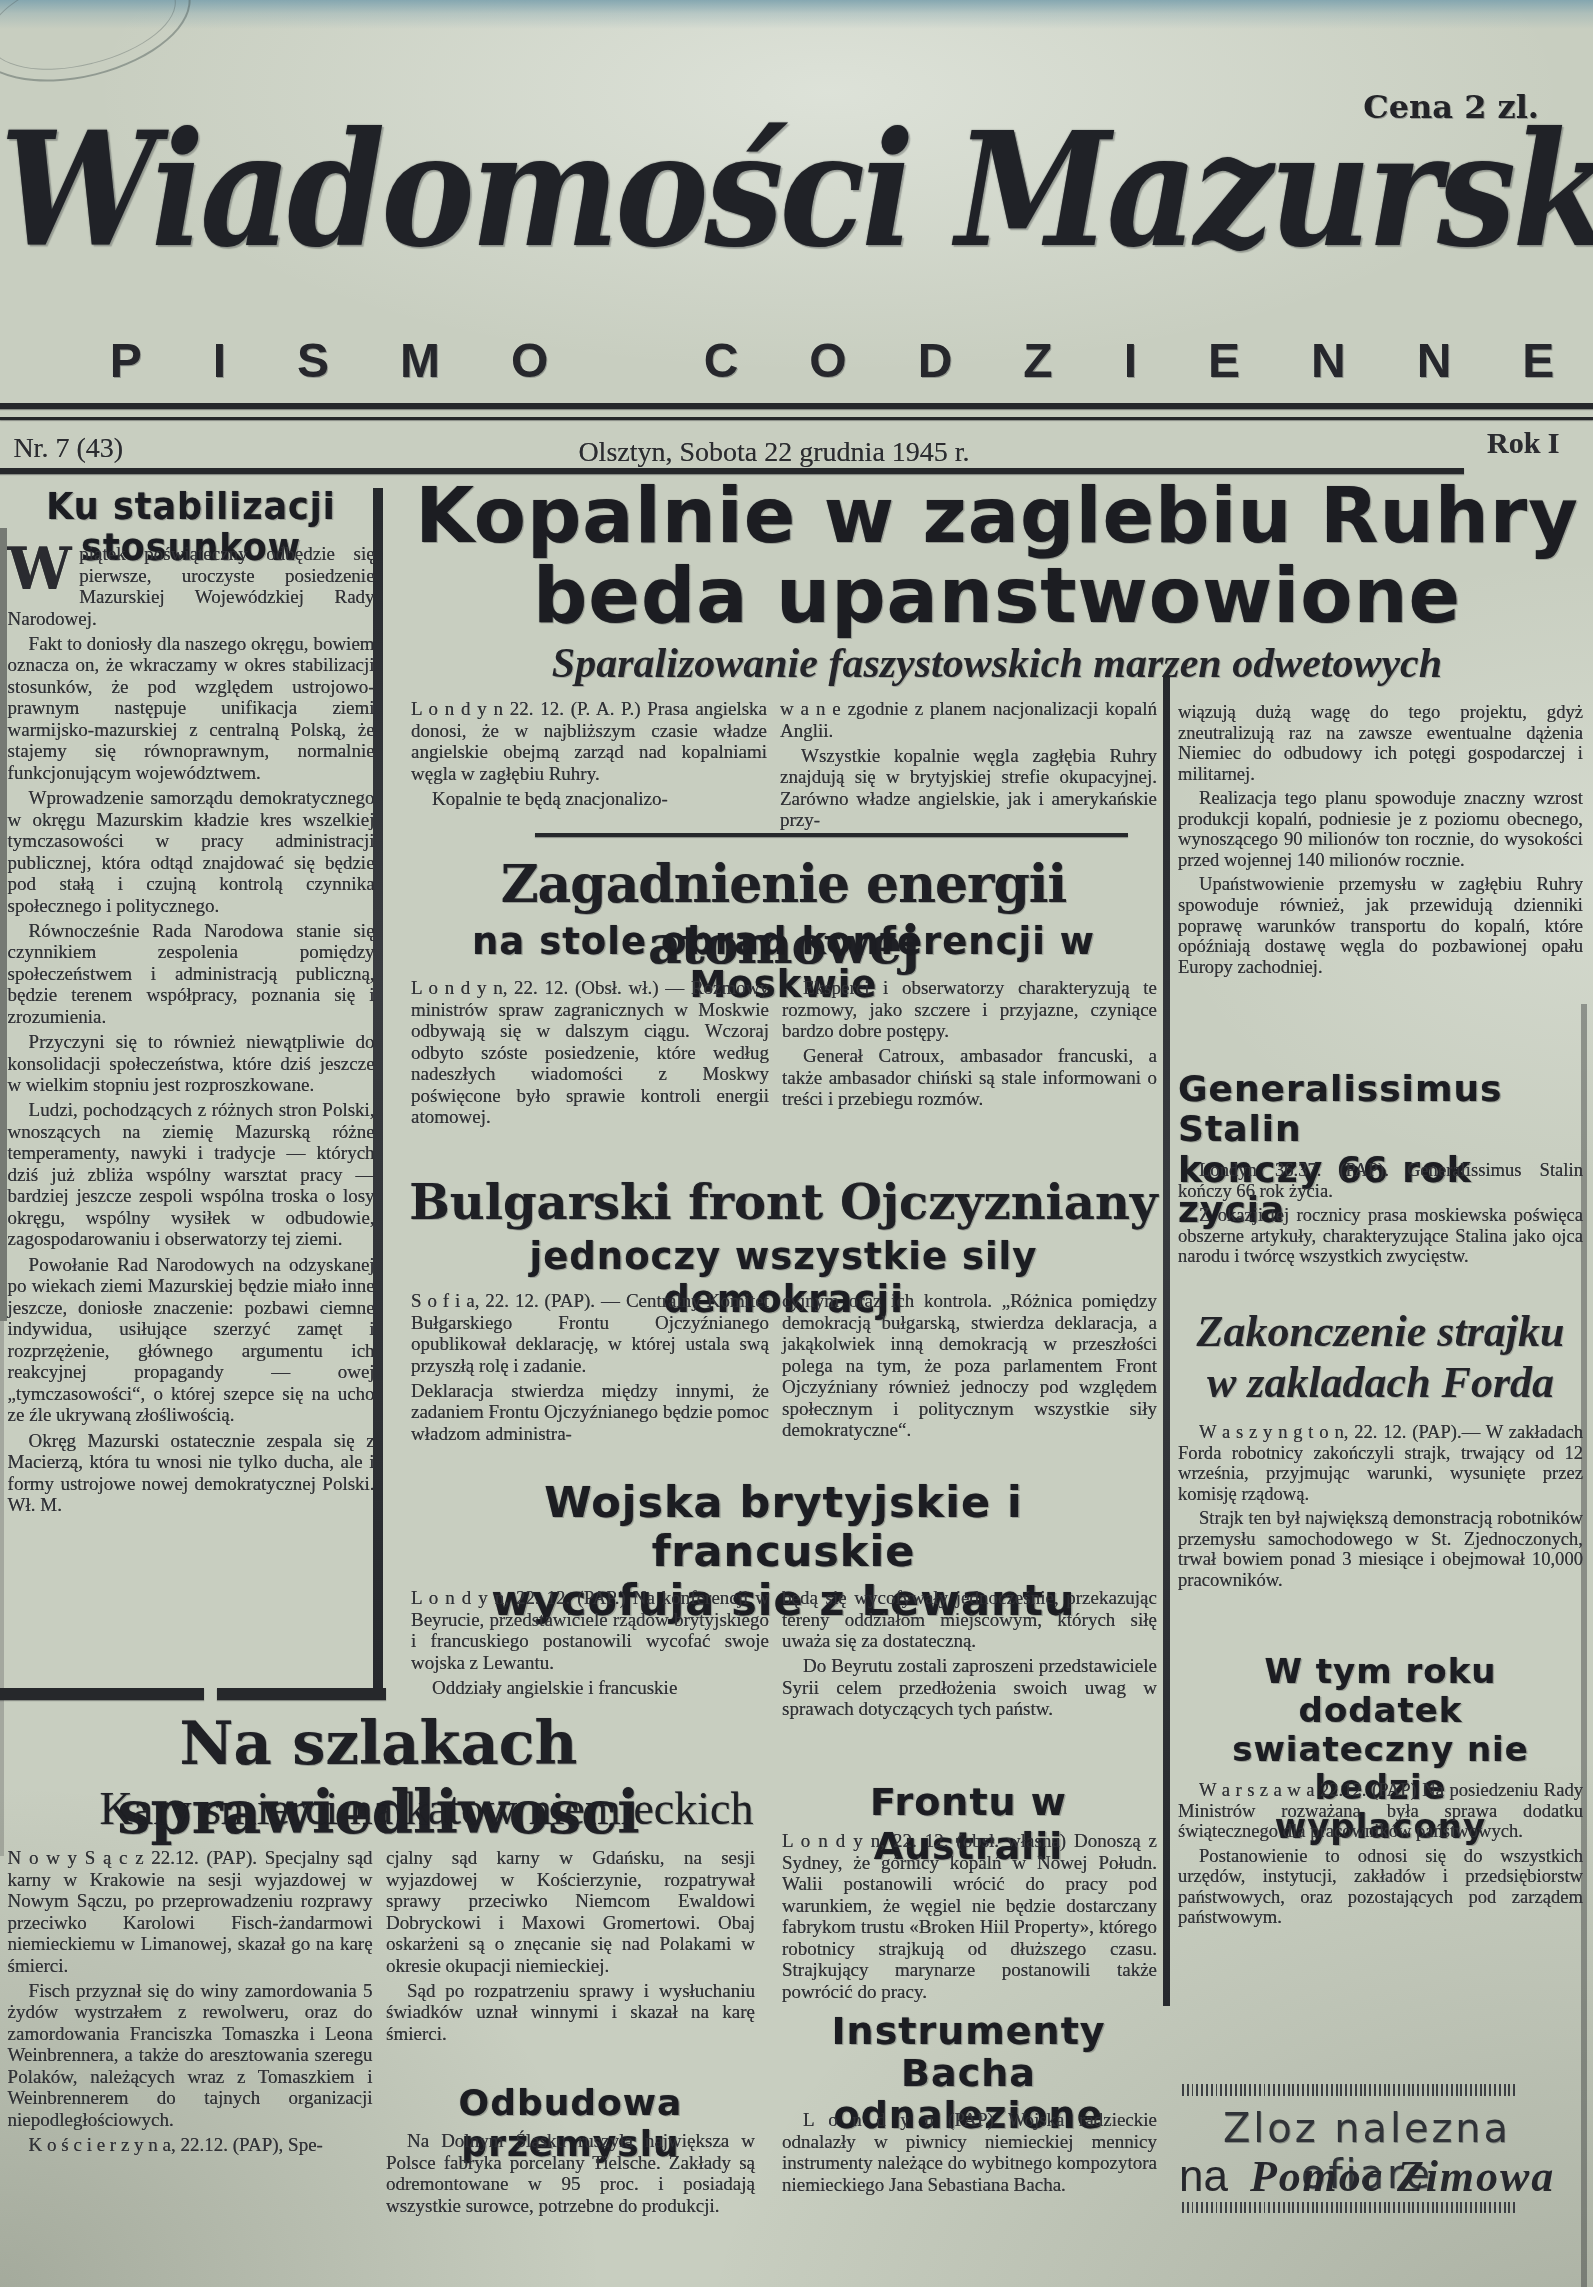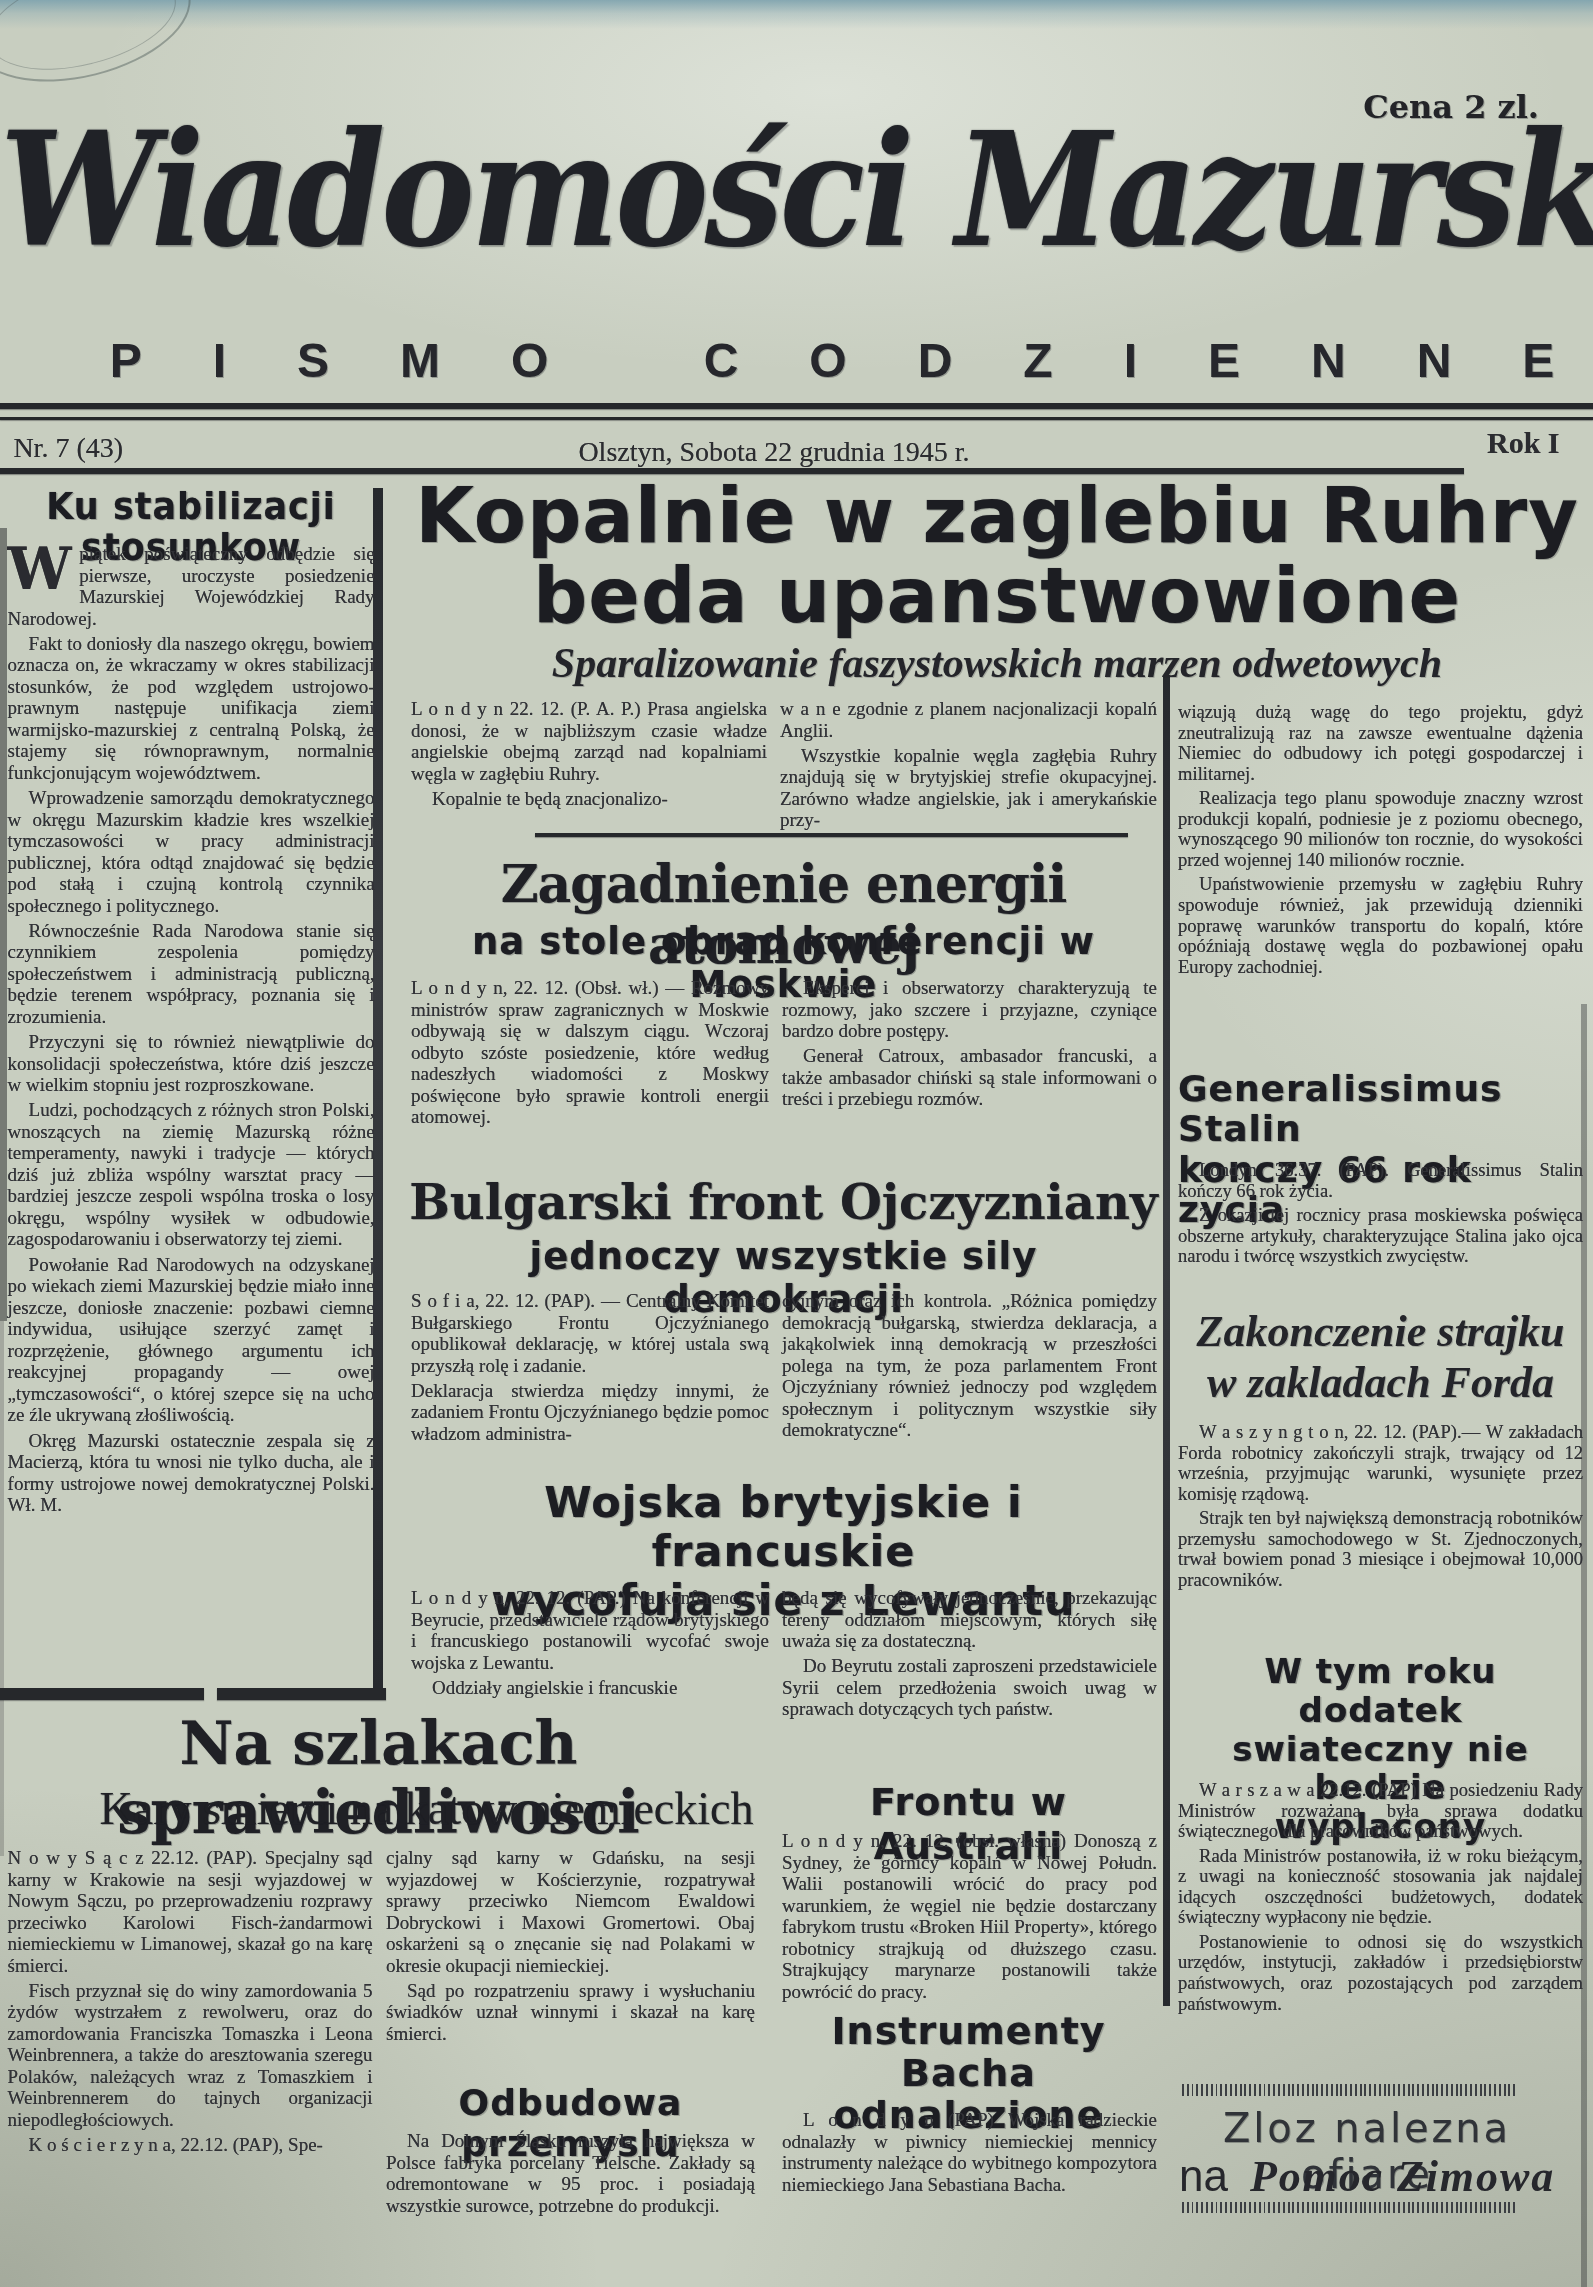--- a/index.html
+++ b/index.html
@@ -202,21 +202,20 @@
     <p>Strajk ten był największą demonstracją robotników przemysłu samochodowego w St. Zjednoczonych, trwał bowiem ponad 3 miesiące i obejmował 10,000 pracowników.</p>
   </div>
 
   <div class="abs hsans ctr" style="left:1178px;top:1652px;width:405px;font-size:34px;line-height:1.14;">
     <div>W tym roku dodatek</div>
     <div>swiateczny nie bedzie</div>
     <div>wyplacony</div>
   </div>
   <div class="abs b bc" style="left:1178px;top:1780px;width:405px;">
     <p>W a r s z a w a  22.12.  (PAP)  Na posiedzeniu Rady Ministrów rozważana była sprawa dodatku świątecznego dla pracowników państwowych.</p>
-    <p>Rada Ministrów postanowiła, iż w roku bieżącym, z uwagi na konieczność stosowania jak najdalej idących oszczędności budżetowych, dodatek świąteczny wypłacony nie będzie.</p>
     <p>Postanowienie to odnosi się do wszystkich urzędów, instytucji, zakładów i przedsiębiorstw państwowych, oraz pozostających pod zarządem państwowym.</p>
   </div>
 
   <div class="abs hatch" style="left:1182px;top:2084px;width:333px;height:11.5px;"></div>
   <div class="abs adline1 ctr" style="left:1176px;top:2105px;width:382px;">Zloz nalezna ofiare</div>
   <div class="abs adline2 ctr" style="left:1176px;top:2151px;width:382px;">
     <span class="ad-na">na</span>&nbsp;&nbsp;<span class="ad-em">Pomoc Zimowa</span>
   </div>
   <div class="abs hatch" style="left:1182px;top:2202px;width:333px;height:10.5px;"></div>
 

